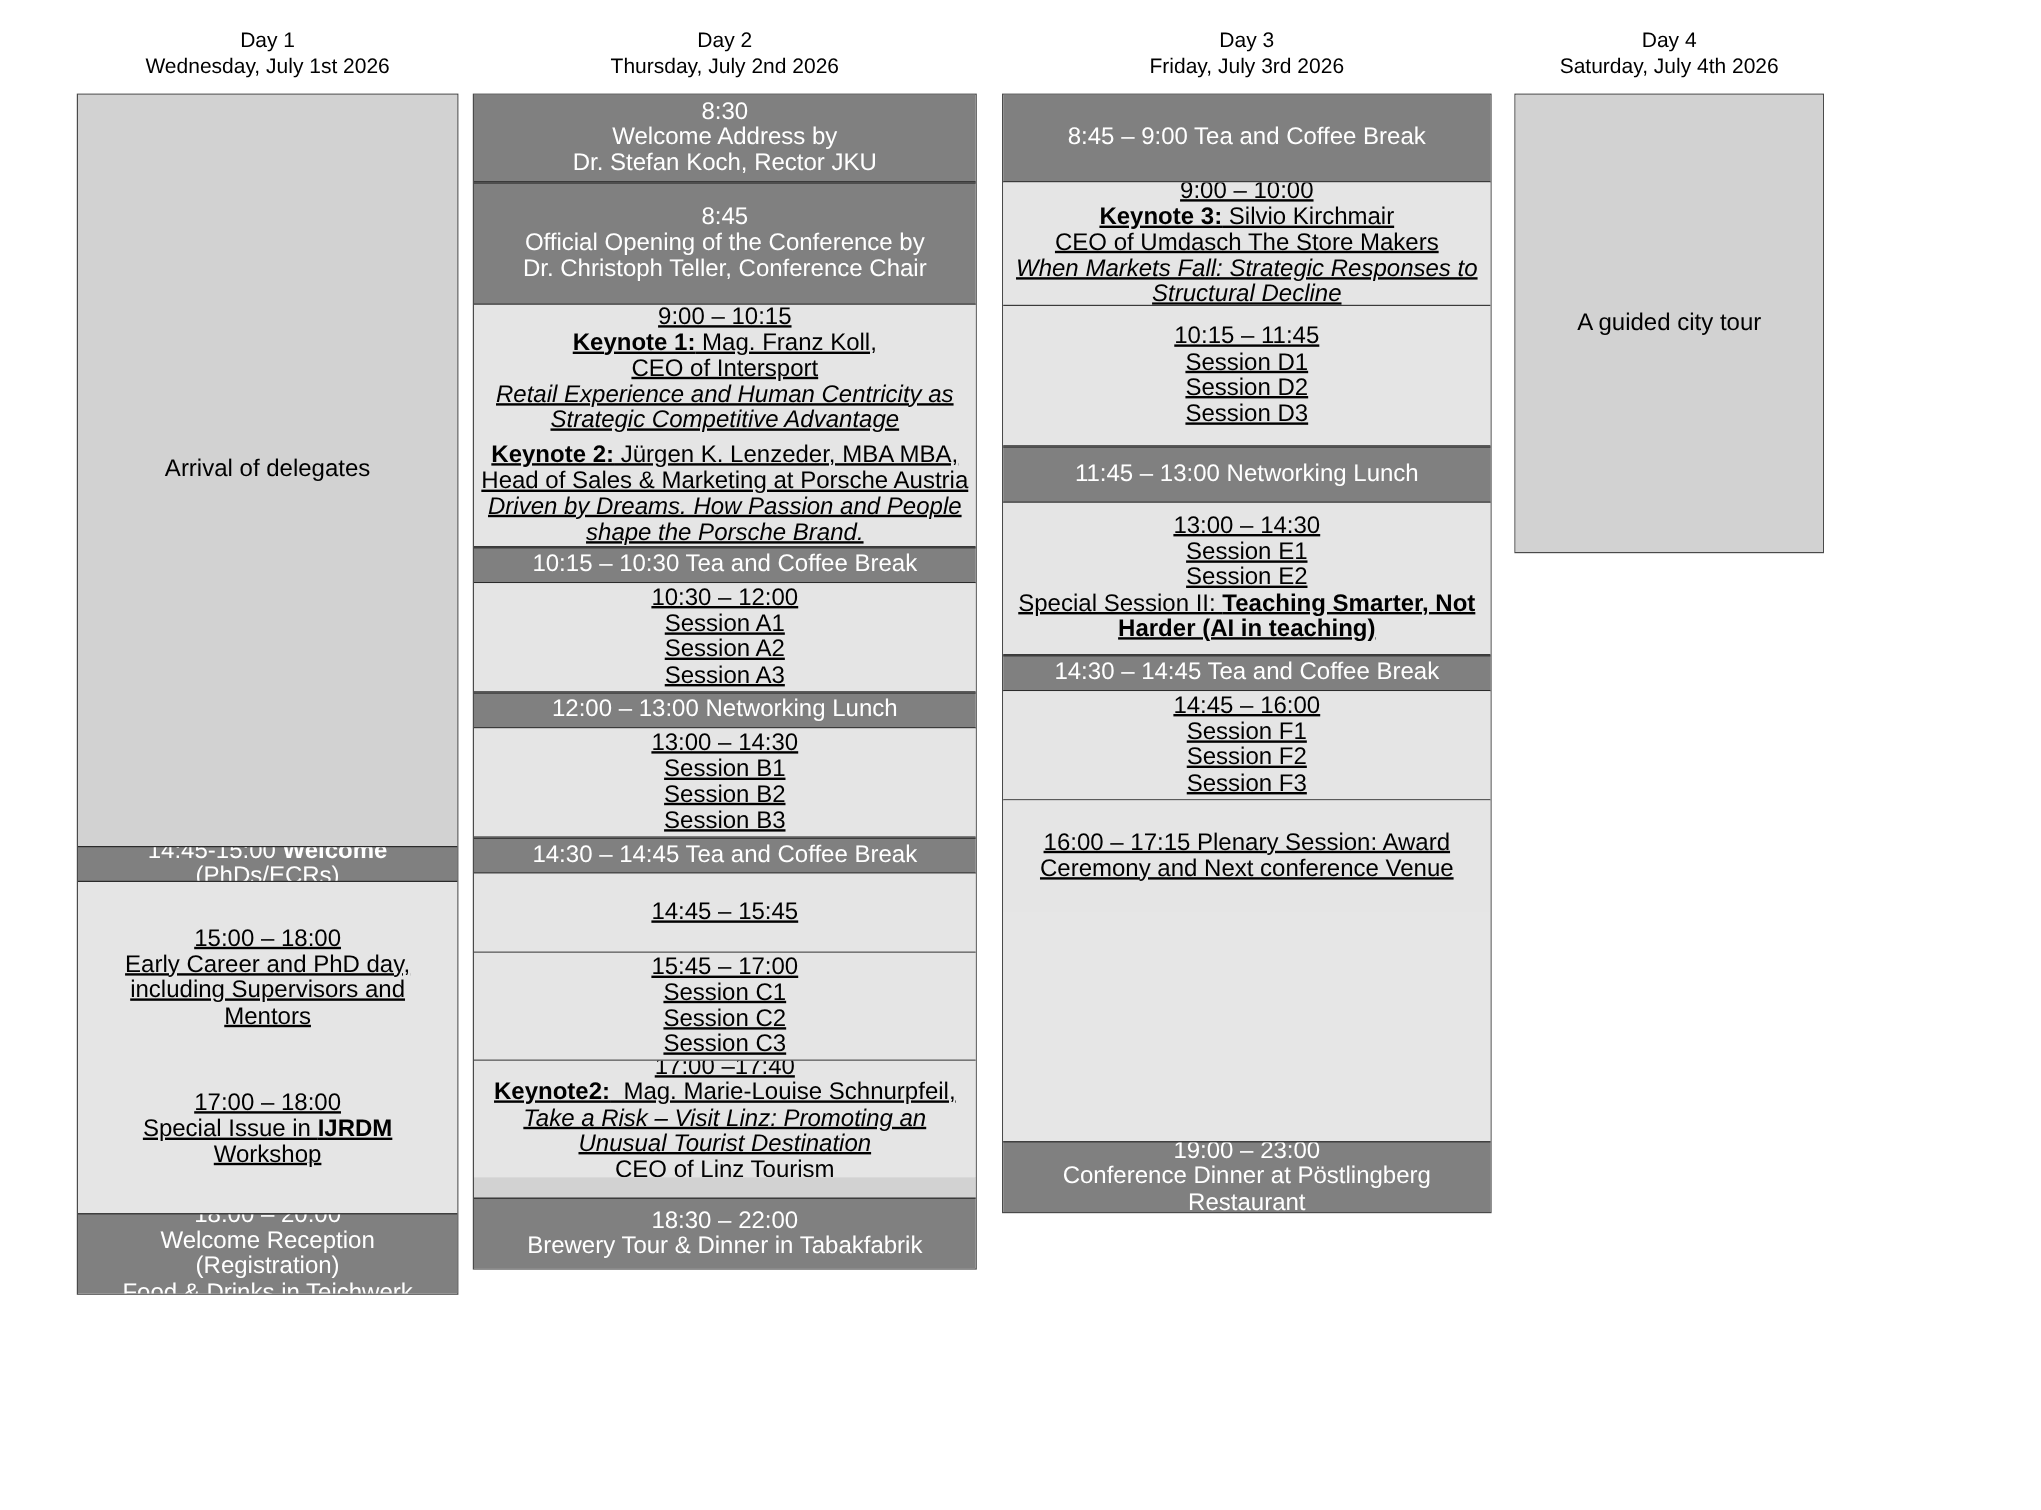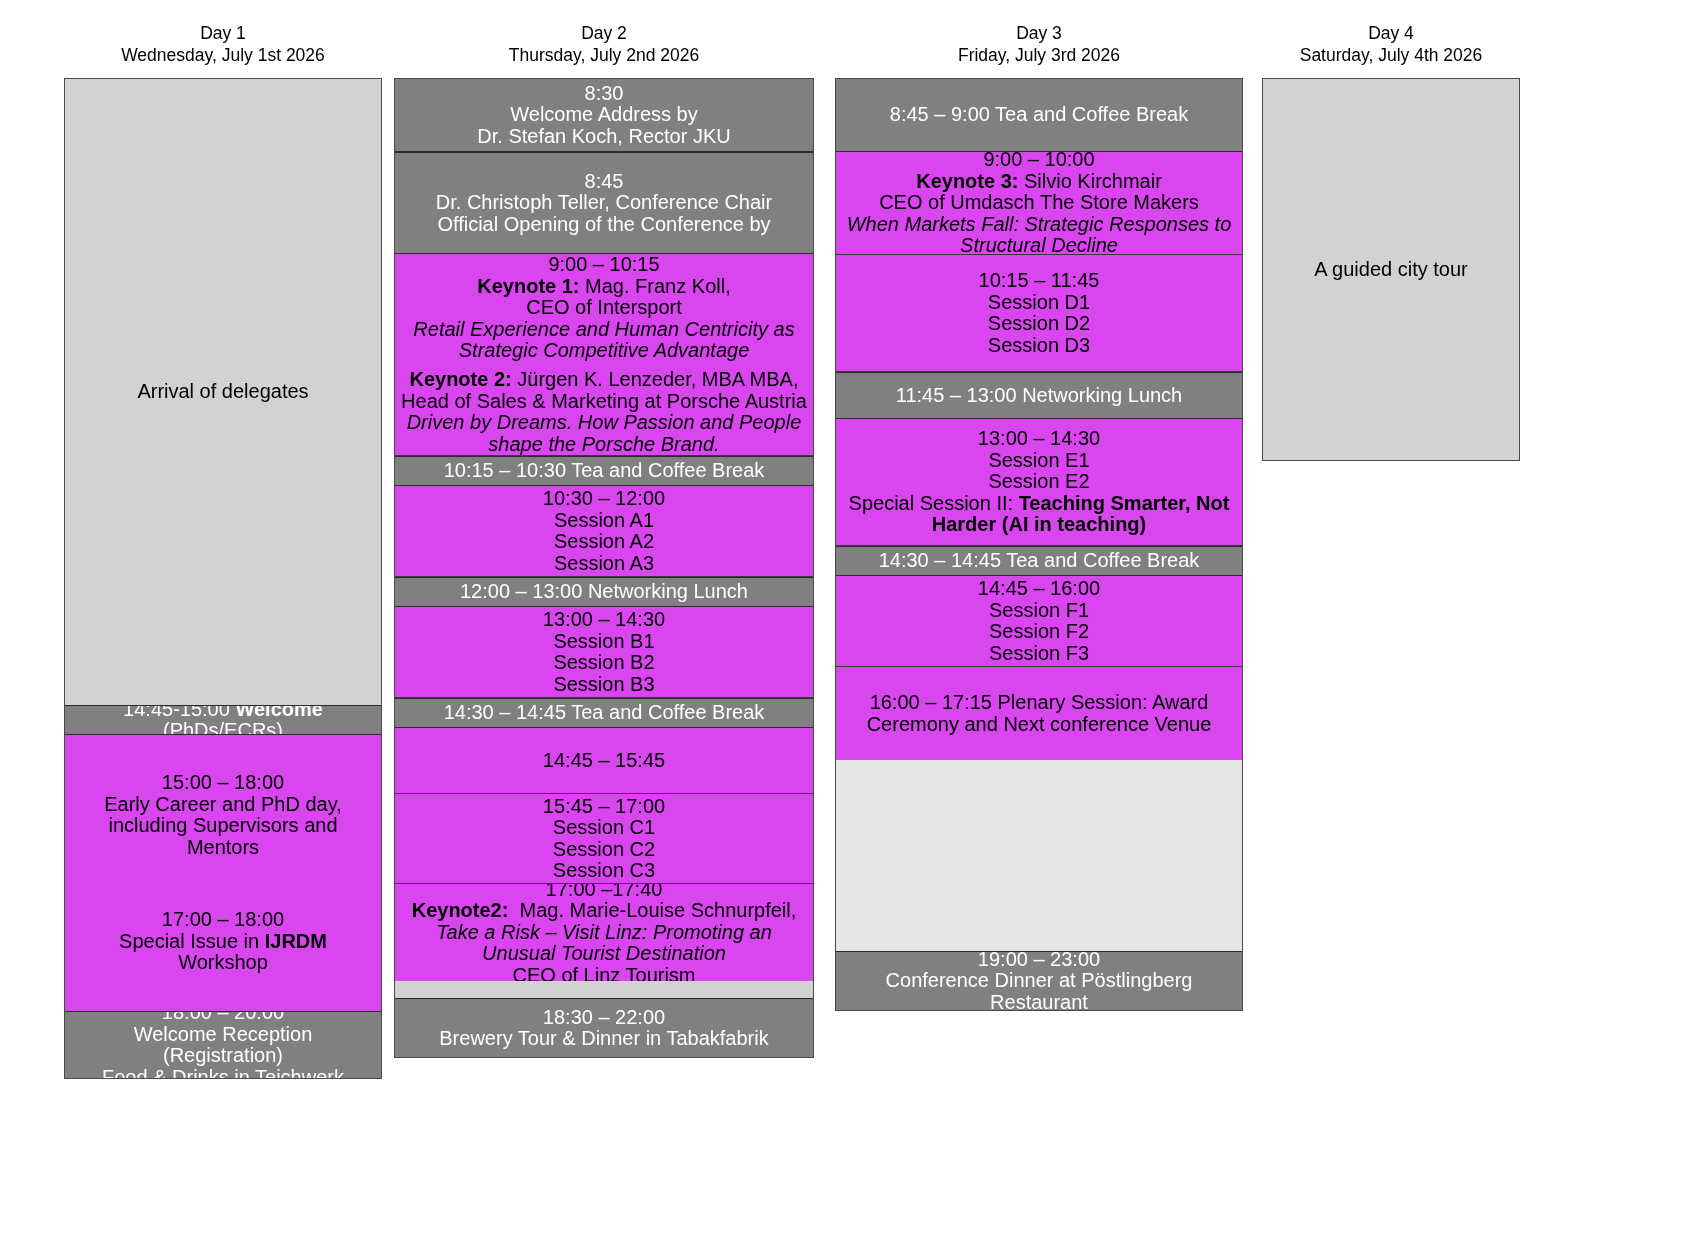--- a/index.html
+++ b/index.html
@@ -59,23 +59,24 @@
     background: #808080;
     color: #ffffff;
     border-bottom: 1.6px solid #2b2b2b;
     border-top: 1.6px solid #2b2b2b;
   }
   .blk.light {
     background: #d2d2d2;
     color: #000000;
   }
   .blk.plain {
-    background: #d946ef;
+    background: #e5e5e5;
     color: #000000;
     border-bottom: 1.3px solid #3a3a3a;
+    text-decoration: underline;
   }
   .blk.nobot { border-bottom: none; text-align: center; }
   .blk.notop { border-top: none; }
   .blk.pale {
     background: #e6e6e6;
     color: #000000;
   }
   b { font-weight: bold; }
   i { font-style: italic; }
   .sp { display: block; height: 17px; }
@@ -128,22 +129,22 @@
       <span class="hline">Thursday, July 2nd 2026</span>
     </div>
     <div class="col-body">
       <div class="blk dark notop" style="height:73px">
         <span class="ln">8:30</span>
         <span class="ln">Welcome Address by</span>
         <span class="ln">Dr. Stefan Koch, Rector JKU</span>
       </div>
       <div class="blk dark" style="height:102px">
         <span class="ln">8:45</span>
+        <span class="ln">Official Opening of the Conference by</span>
         <span class="ln">Dr. Christoph Teller, Conference Chair</span>
-        <span class="ln">Official Opening of the Conference by</span>
       </div>
       <div class="blk plain" style="height:202px">
         <span class="ln">9:00 – 10:15</span>
         <span class="ln"><b>Keynote 1:</b> Mag. Franz Koll,</span>
         <span class="ln">CEO of Intersport</span>
         <span class="ln"><i>Retail Experience and Human Centricity as Strategic Competitive Advantage</i></span>
         <span class="sp"></span>
         <span class="ln"><b>Keynote 2:</b> Jürgen K. Lenzeder, MBA MBA,</span>
         <span class="ln">Head of Sales &amp; Marketing at Porsche Austria</span>
         <span class="ln"><i>Driven by Dreams. How Passion and People shape the Porsche Brand.</i></span>

